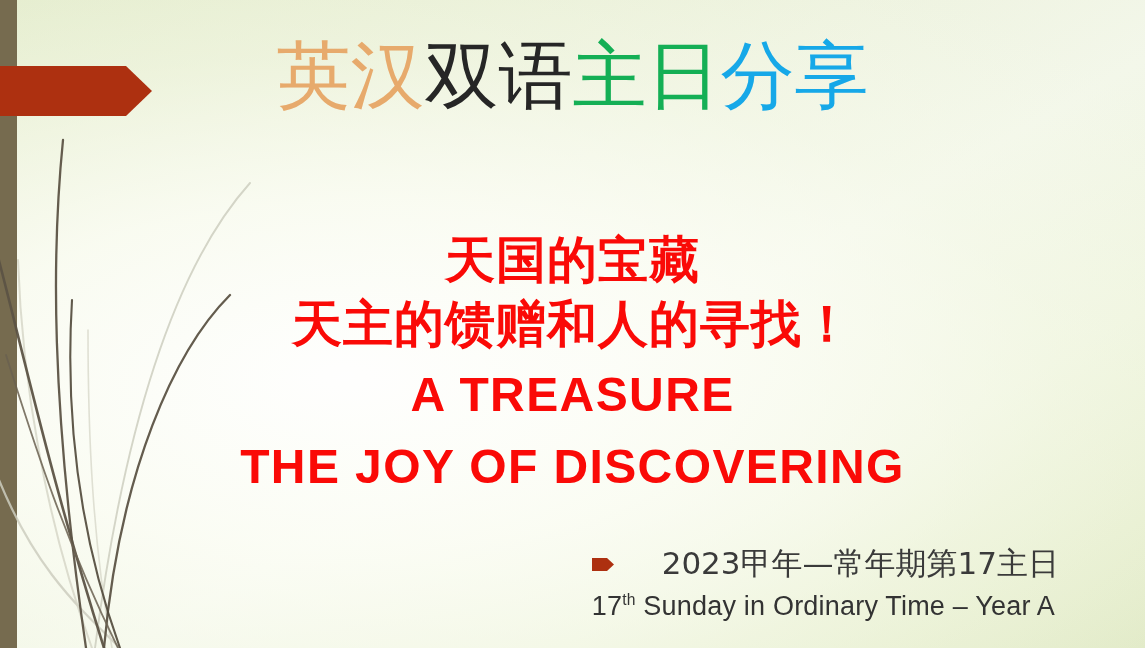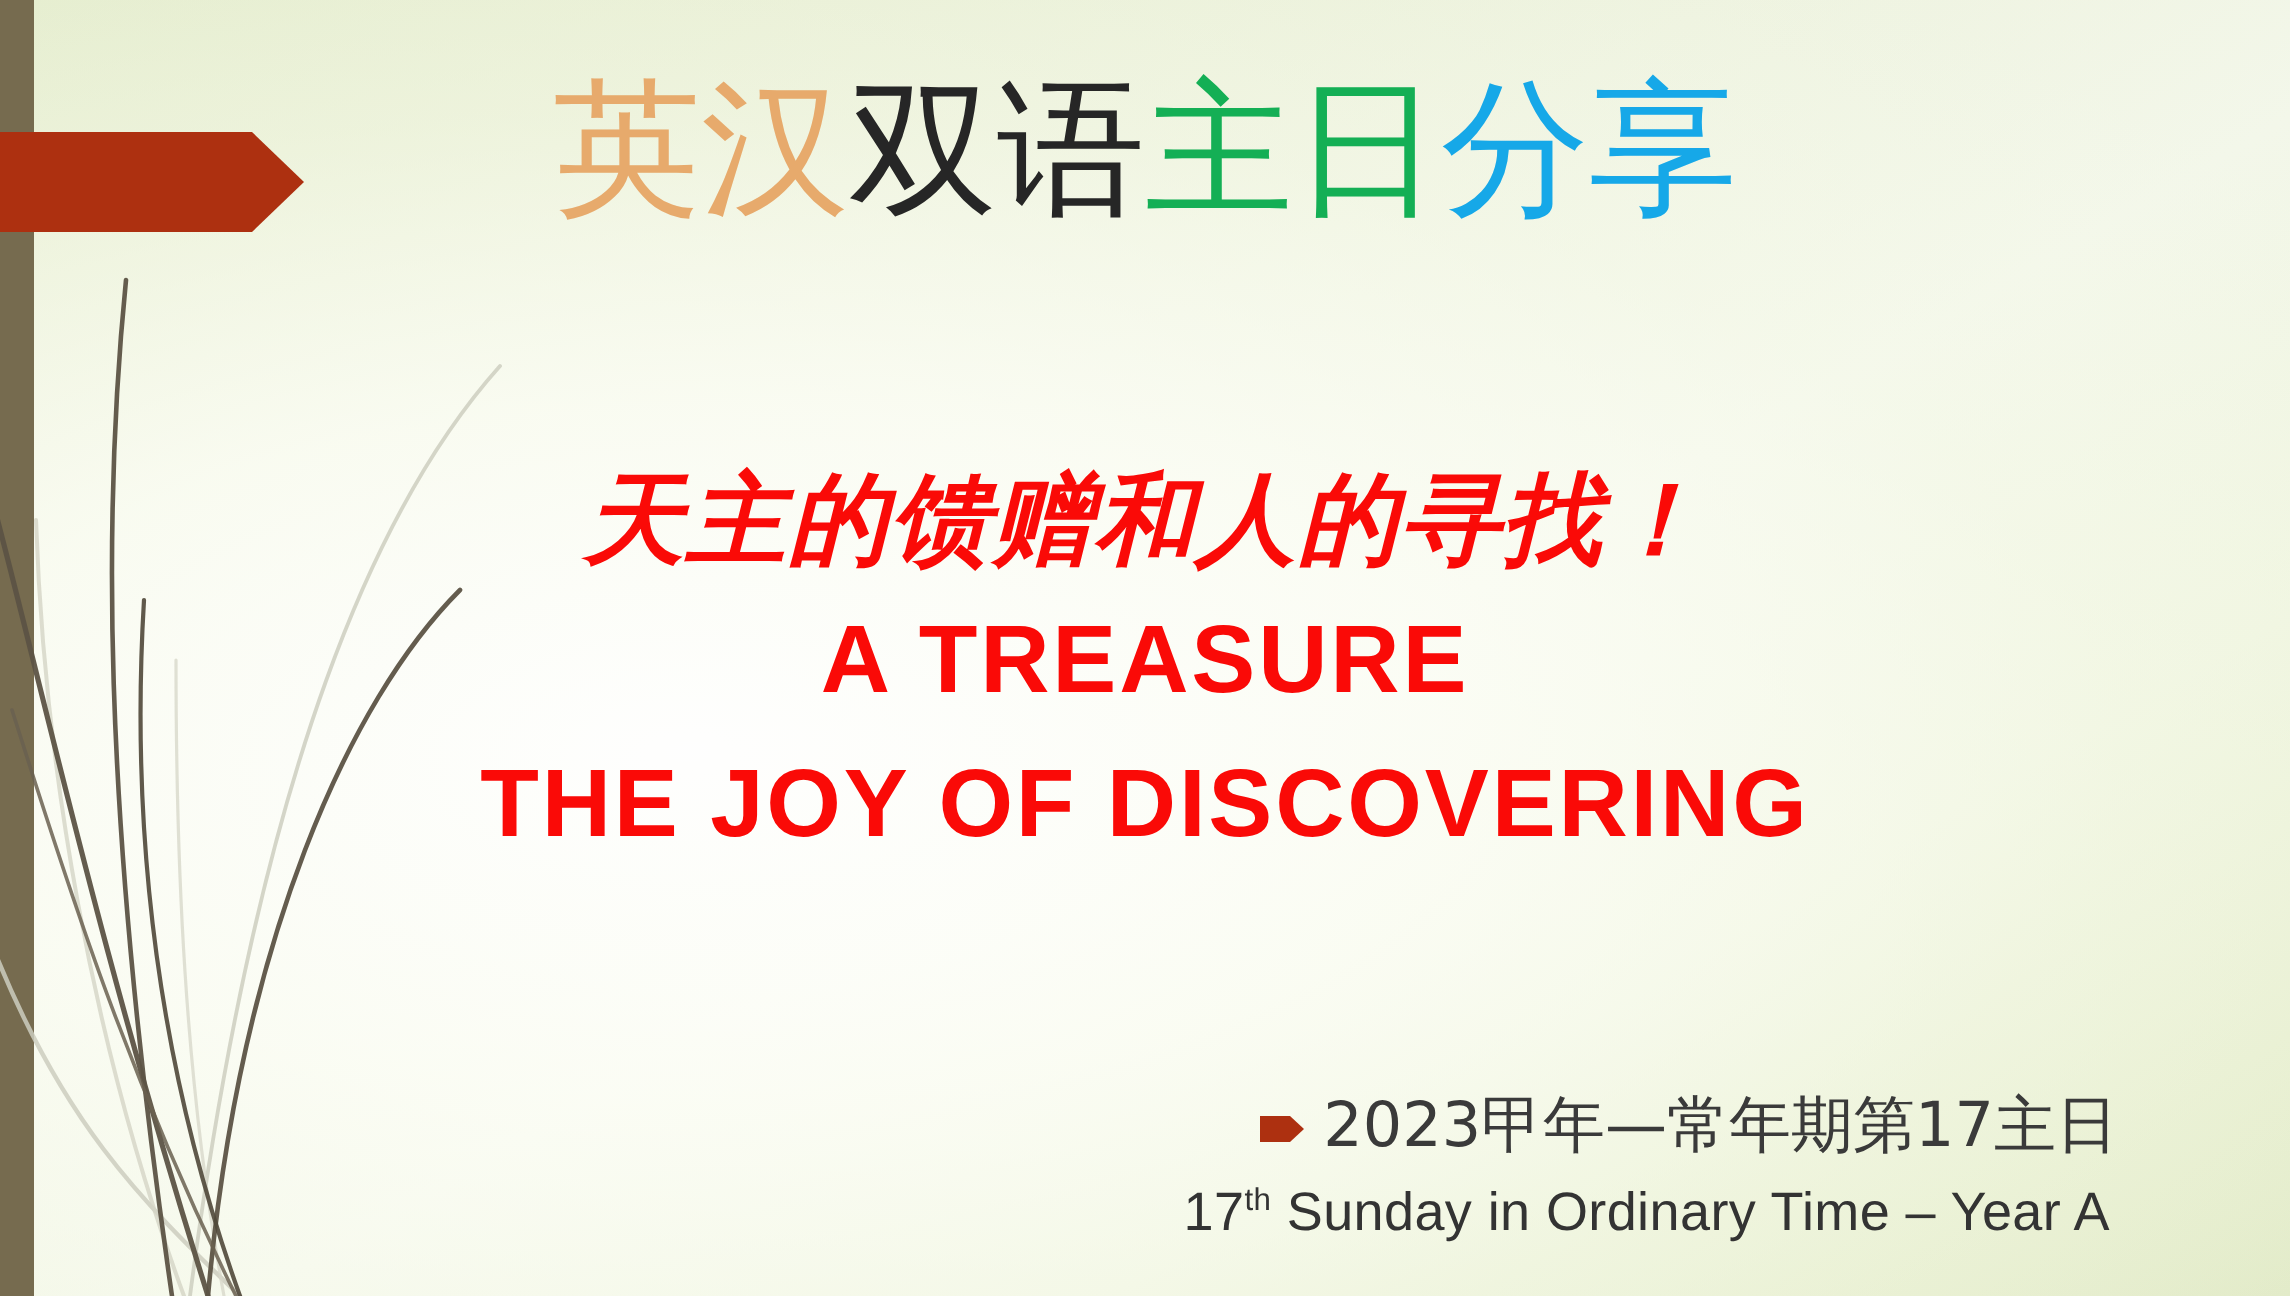--- a/index.html
+++ b/index.html
@@ -87,21 +87,21 @@
     color: #fa0a07;
   }
   .cn-line {
     font-family: "DejaVu Sans", "Liberation Sans", sans-serif;
     font-weight: bold;
     font-size: 50px;
     line-height: 1.28;
     letter-spacing: 1px;
     white-space: nowrap;
   }
-  .cn-line.l2 { font-size: 50px; font-style: italic; }
+  .cn-line.l2 { font-size: 50px; }
   .en-line {
     font-family: "Liberation Sans", "DejaVu Sans", sans-serif;
     font-weight: bold;
     font-size: 48px;
     line-height: 1.38;
     letter-spacing: 1.4px;
     white-space: nowrap;
     margin-top: 6px;
   }
 
@@ -115,21 +115,21 @@
   }
   .foot-cn {
     font-family: "DejaVu Sans", "Liberation Sans", sans-serif;
     font-size: 31px;
     line-height: 1.22;
     font-weight: 400;
     color: #3a3a3a;
     white-space: nowrap;
     display: flex;
     align-items: center;
-    justify-content: flex-end;
+    justify-content: space-between;
     gap: 10px;
   }
   .bullet-arrow {
     display: inline-block;
     width: 22px;
     height: 13px;
     flex: 0 0 auto;
     position: relative;
     top: 1px;
   }
@@ -174,20 +174,21 @@
 
   <svg class="arrow-banner" viewBox="0 0 152 50" preserveAspectRatio="none" aria-hidden="true">
     <polygon points="0,0 126,0 152,25 126,50 0,50" fill="#ad3010"></polygon>
   </svg>
 
   <div class="heading">
     <span class="h-orange">英汉</span><span class="h-dark">双语</span><span class="h-green">主日</span><span class="h-blue">分享</span>
   </div>
 
   <div class="main-block">
+    <div class="cn-line l1">天国的宝藏</div>
     <div class="cn-line l2">天主的馈赠和人的寻找！</div>
     <div class="en-line">A TREASURE</div>
     <div class="en-line">THE JOY OF DISCOVERING</div>
   </div>
 
   <div class="footer">
     <div class="foot-cn">
       <svg class="bullet-arrow" viewBox="0 0 22 13" aria-hidden="true">
         <polygon points="0,0 15,0 22,6.5 15,13 0,13" fill="#ad3010"></polygon>
       </svg>

